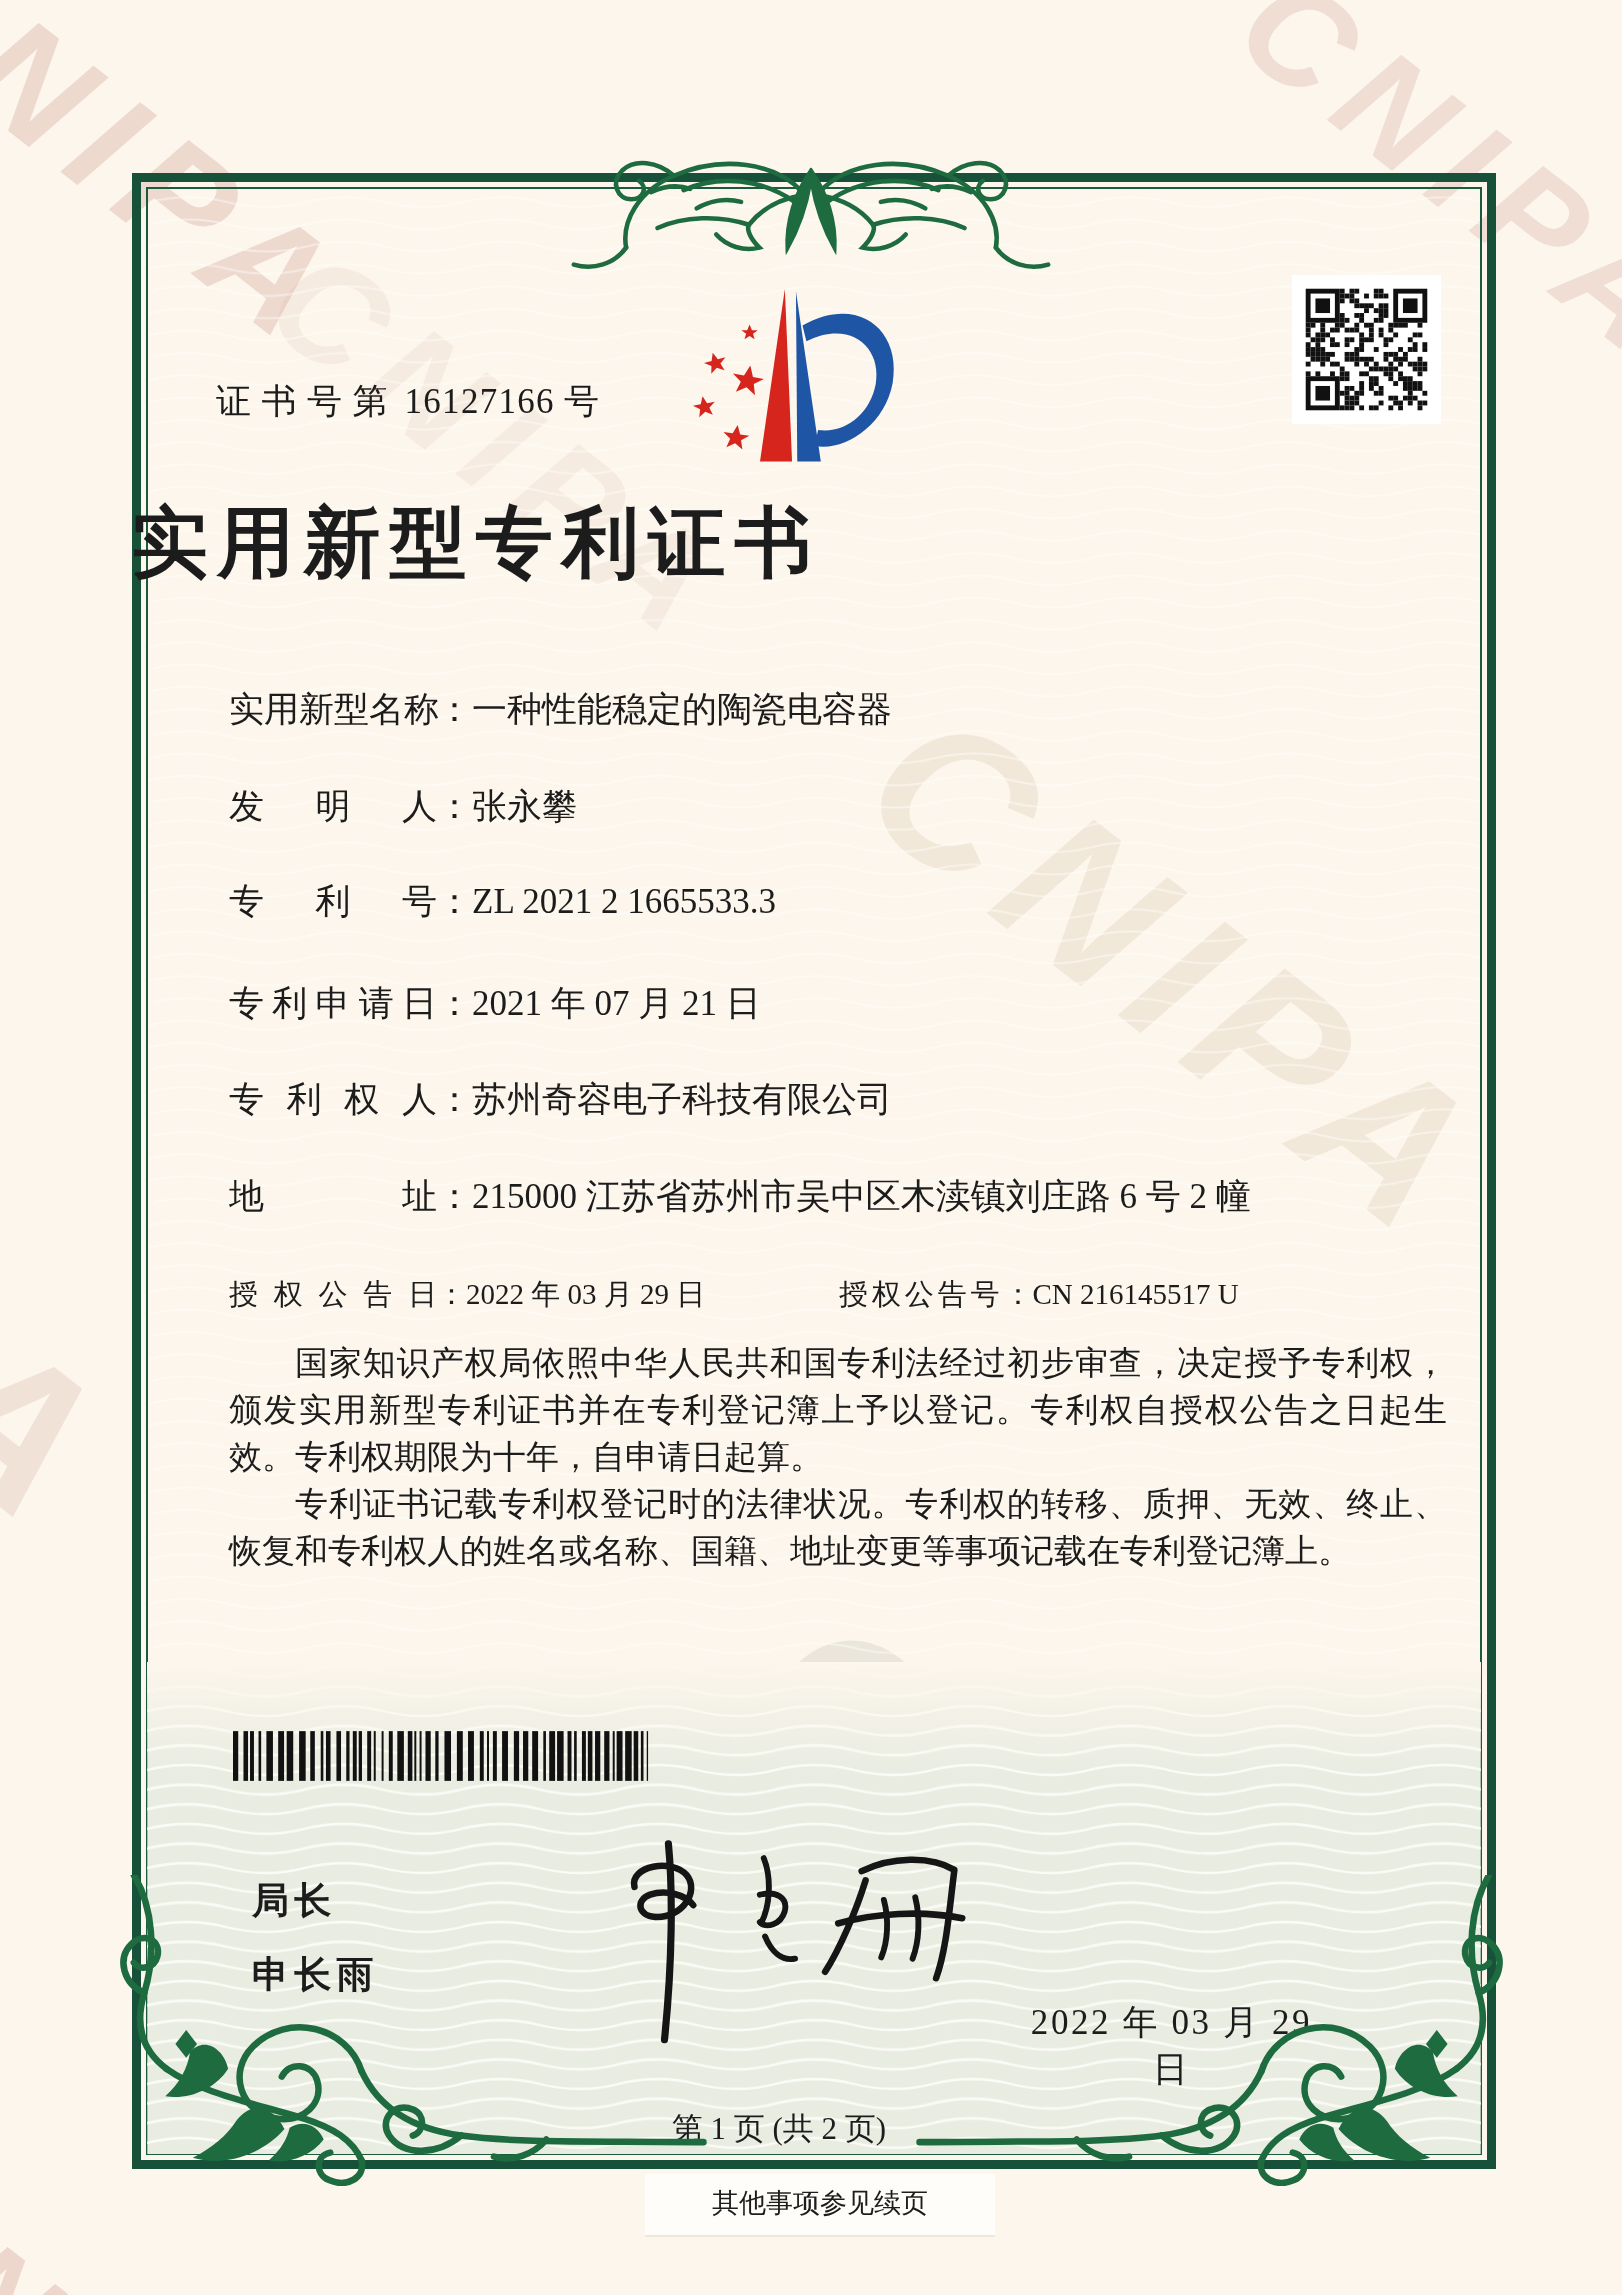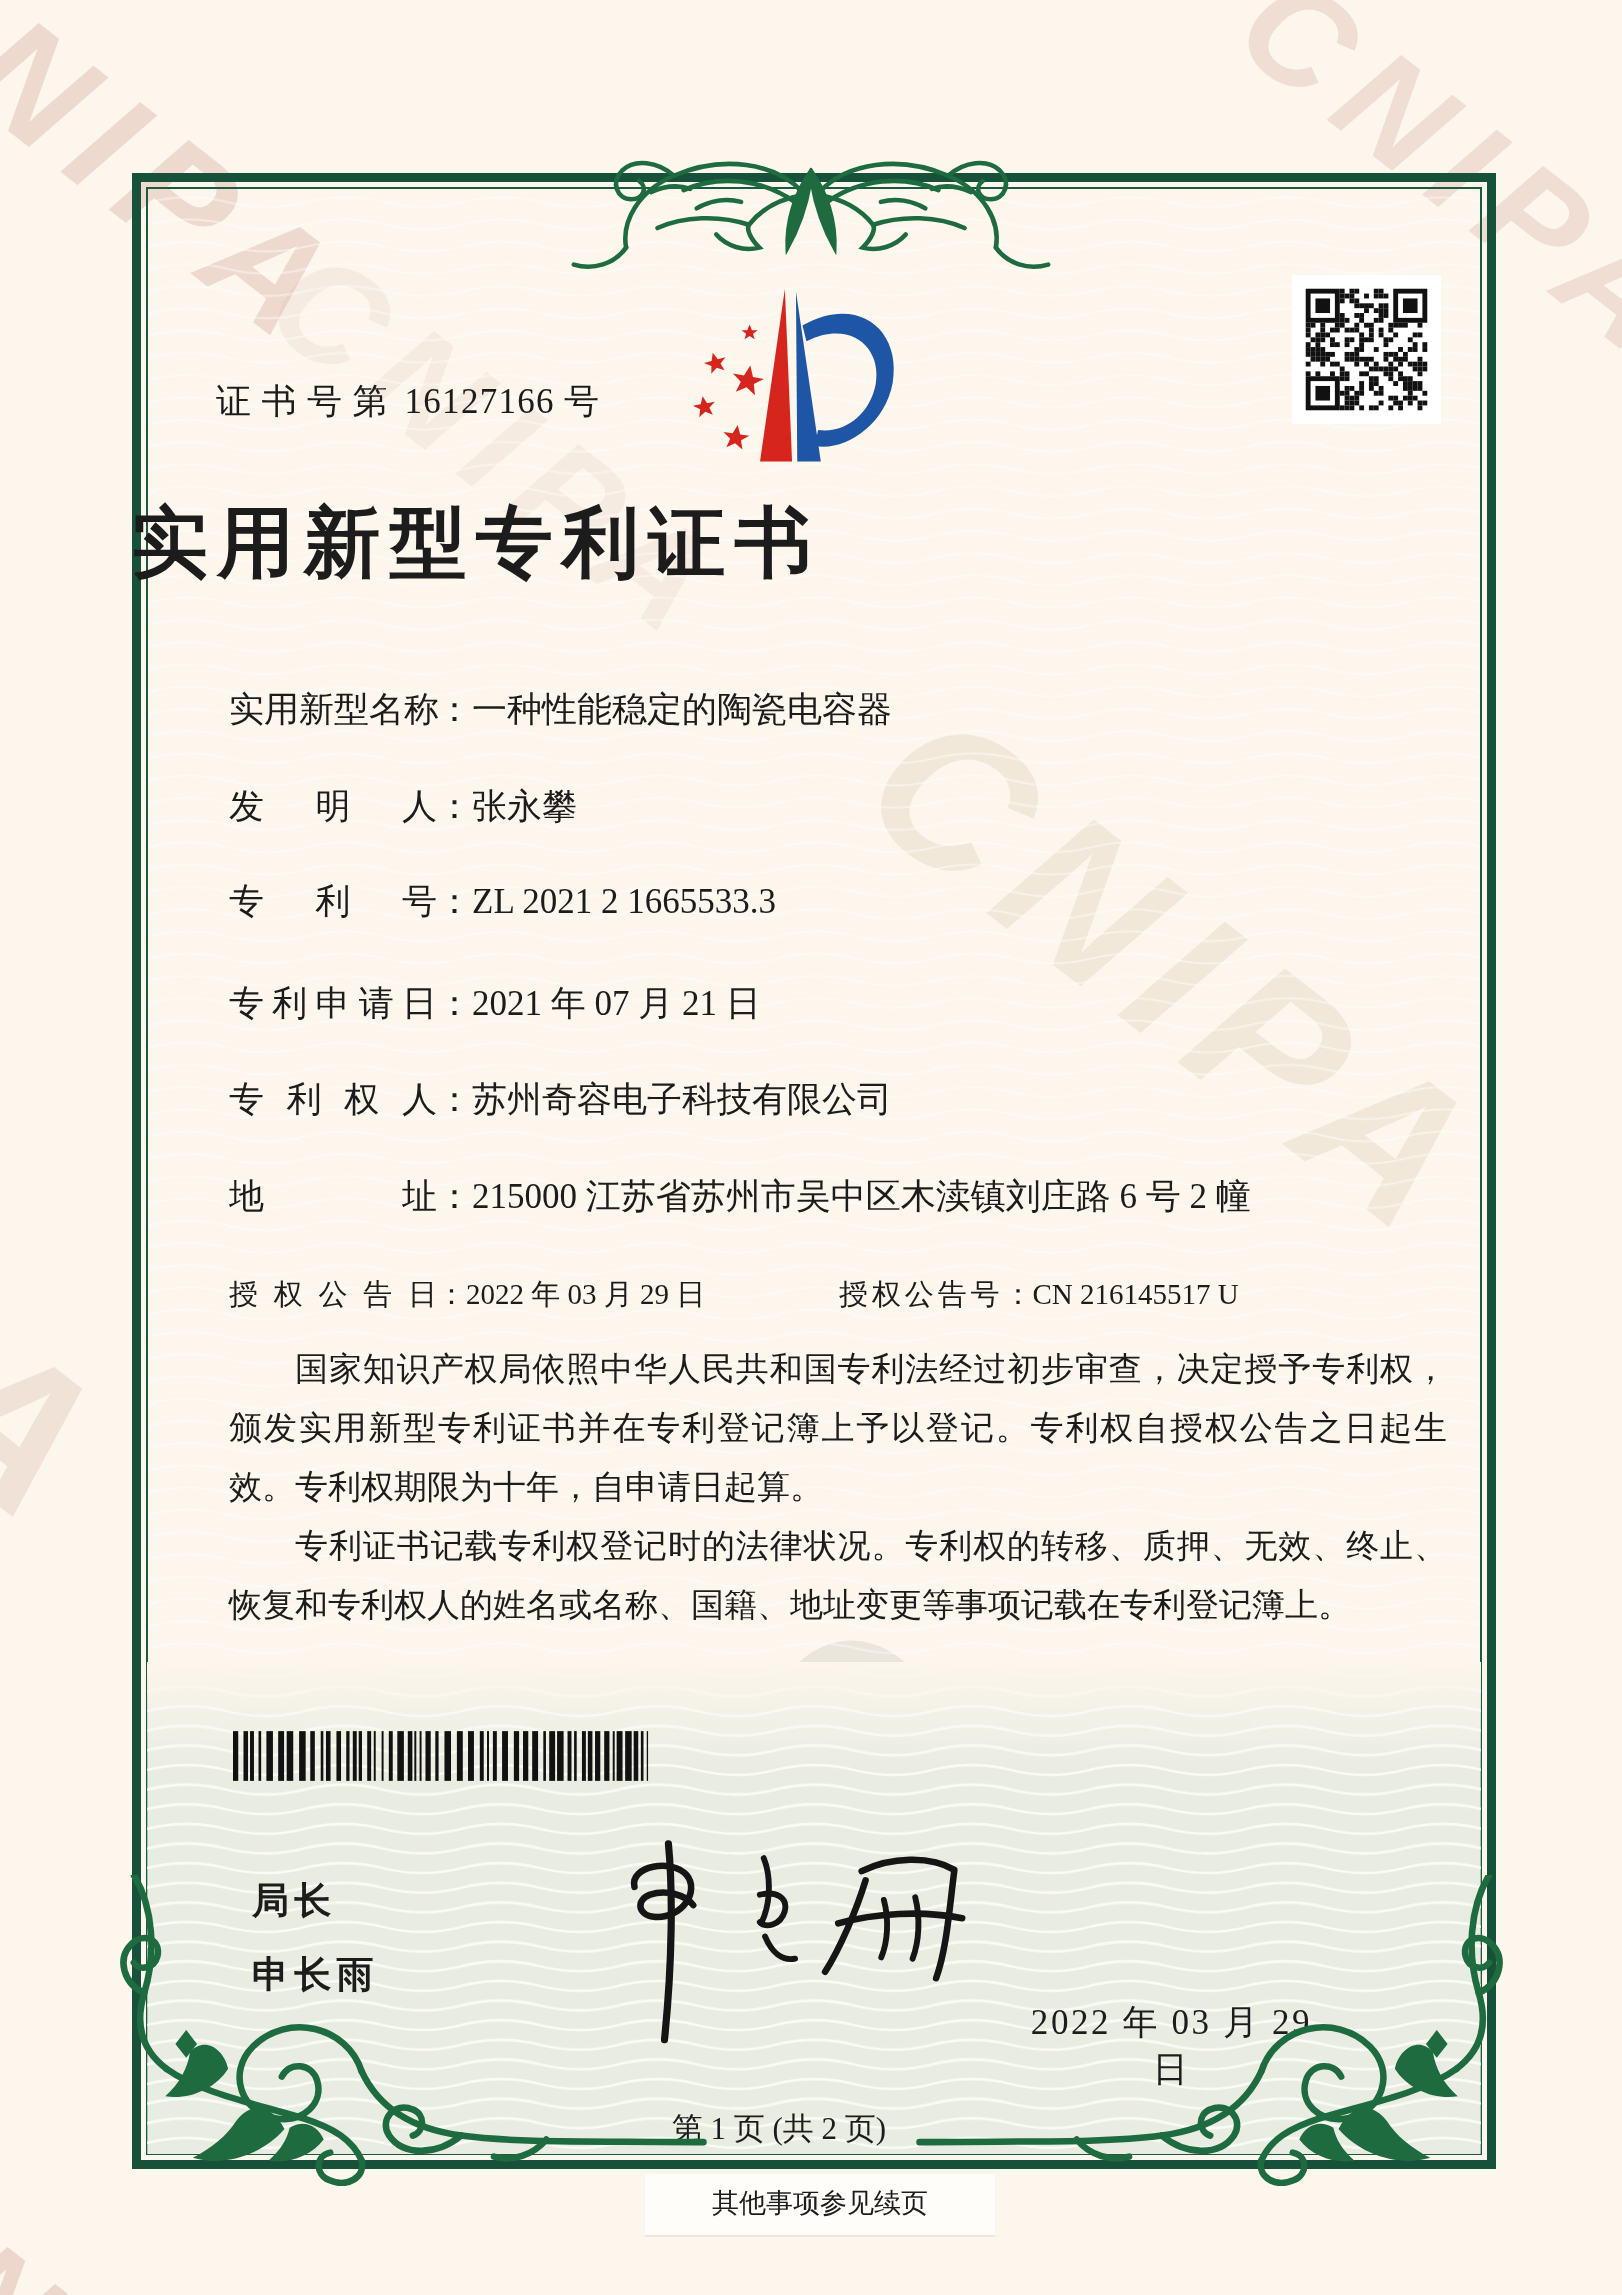--- a/index.html
+++ b/index.html
@@ -57,21 +57,21 @@
   }
 
   
   .field{left:229px;font-size:35px;white-space:nowrap;}
   .flabel{display:inline-block;width:208px;text-align:justify;text-align-last:justify;}
   .grant-group{font-size:29px;white-space:nowrap;}
 
   
   .paras{
     left:229px;top:1340px;width:1218px;
-    font-size:33px;line-height:59px;text-align:justify;
+    font-size:33px;line-height:47px;text-align:justify;
   }
   .paras p{margin:0;text-indent:2em;}
 
   
   .barcode{left:233px;top:1731px;width:419px;height:50px;}
   .officer{left:252px;font-size:37px;font-weight:600;
     font-family:"Liberation Sans", sans-serif;letter-spacing:5.2px;margin-top:8px;}
   .sig{left:609px;top:1832px;}
   .issue-date{left:1008px;top:1999px;width:327px;text-align:center;font-size:35px;letter-spacing:2.6px;}
   .page-footer{left:131px;top:2108px;width:1296px;text-align:center;font-size:31px;}

